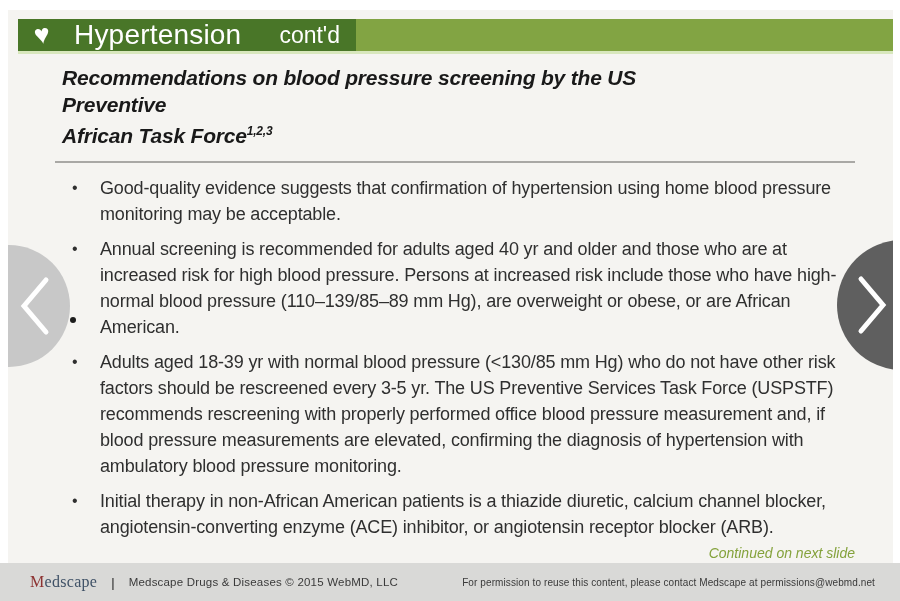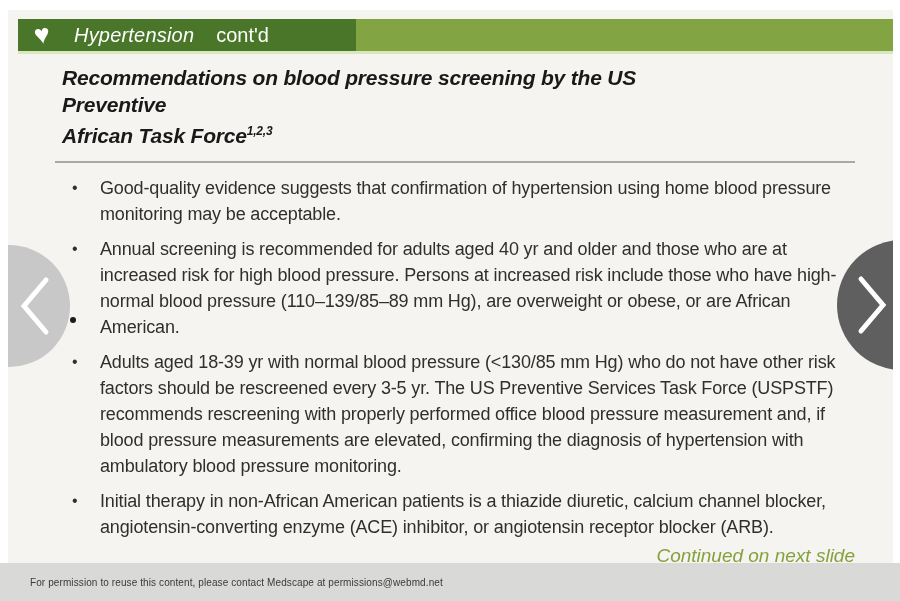--- a/index.html
+++ b/index.html
@@ -7,35 +7,35 @@
 
   .page{position:absolute;inset:0;width:900px;height:601px;background:#ffffff;}
 
   
   .slide{position:absolute;left:8px;top:10px;width:885px;height:553px;background:#f5f4f1;overflow:hidden;}
 
   
   .header-bar{position:absolute;left:10px;top:9px;width:875px;height:32px;display:flex;background:#82a443;border-bottom:3px solid #d8e7bd;border-right:2px solid #d8e7bd;}
   .header-dark{width:338px;height:100%;background:#497628;display:flex;align-items:center;color:#ffffff;}
   .heart-icon{width:24px;height:26px;margin-left:16px;margin-right:16px;display:inline-block;color:#ffffff;font-size:27px;line-height:24px;transform:rotate(-8deg);}
-  .header-title{font-size:20px;letter-spacing:0.2px;font-style:italic;}
-  .header-contd{font-size:20px;margin-left:22px;}
+  .header-title{font-size:28px;letter-spacing:0.2px;}
+  .header-contd{font-size:23px;margin-left:38px;}
 
   
   .slide-body{position:absolute;left:0;top:44px;width:761px;padding:10px 38px 0 54px;box-sizing:border-box;color:#2f2f2f;}
   .slide-title{font-size:21px;line-height:27px;font-weight:bold;font-style:italic;color:#191919;letter-spacing:-0.2px;}
   .slide-title sup{font-size:12px;font-weight:bold;margin-top:38px;}
   .title-rule{border:none;border-top:2px solid #a9a8a5;margin:12px 0 0 -7px;width:800px;}
 
   ul.bullets{list-style:none;margin:12px 0 0 0;padding:0;width:775px;}
   ul.bullets li{display:flex;margin-bottom:9px;font-size:18px;line-height:26px;letter-spacing:-0.15px;}
   ul.bullets .marker{width:28px;flex:0 0 28px;margin-left:10px;font-size:16px;}
   ul.bullets .btext{flex:1;}
 
-  .continued{width:793px;text-align:right;font-style:italic;font-size:19px;color:#84a23c;margin-top:-4px;}
+  .continued{width:793px;text-align:right;font-style:italic;font-size:14px;color:#84a23c;margin-top:-4px;}
 
   
   .nav{position:absolute;border:none;padding:0;cursor:pointer;border-radius:50%;display:flex;align-items:center;justify-content:center;}
   .nav.prev{left:-60px;top:235px;width:122px;height:122px;background:#c8c8c8;}
   .nav.next{left:829px;top:230px;width:130px;height:130px;background:#5f5f5f;}
   .nav svg{display:block;}
   .nav.prev svg{margin-left:52px;}
   .nav.next svg{margin-right:60px;}
 
   .dot-artifact{position:absolute;left:62px;top:307px;width:6px;height:6px;border-radius:50%;background:#1c1c1c;}
@@ -109,16 +109,21 @@
       <span>
         <svg width="42" height="64" viewBox="0 0 42 64">
           <polyline points="10,6 32,32 10,58" fill="none" stroke="#ffffff" stroke-width="5" stroke-linecap="round" stroke-linejoin="miter"></polyline>
         </svg>
       </span>
     </button>
 
   </div>
 
   <div class="footer">
+    <div class="footer-left">
+      <span class="logo"><span class="m">M</span><span class="rest">edscape</span></span>
+      <span class="footer-sep">|</span>
+      <span class="footer-attrib">Medscape Drugs &amp; Diseases © 2015 WebMD, LLC</span>
+    </div>
     <div class="footer-right">For permission to reuse this content, please contact Medscape at permissions@webmd.net</div>
   </div>
 
 </div>
 
 </body></html>

